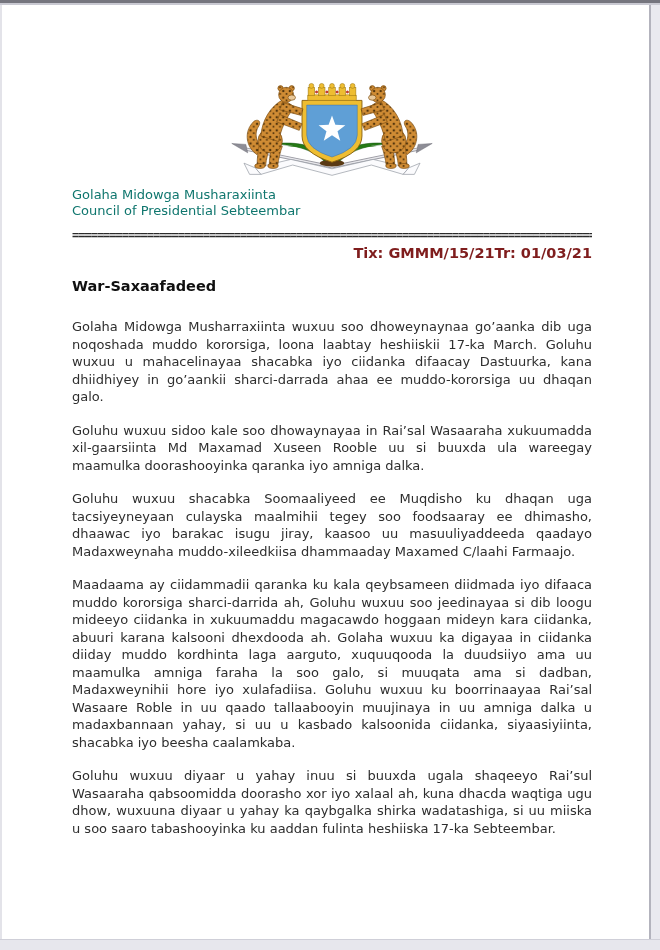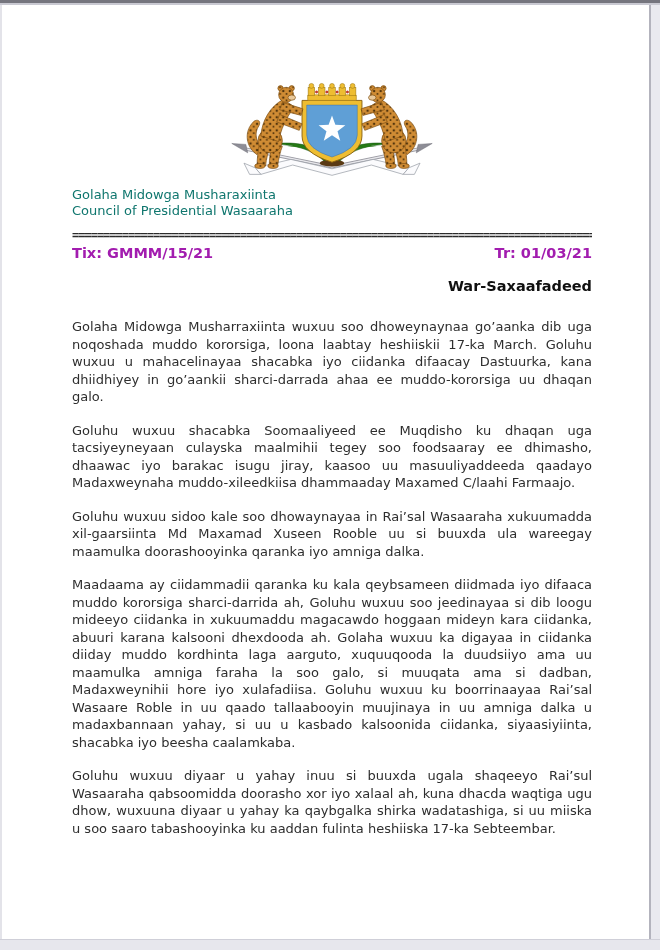--- a/index.html
+++ b/index.html
@@ -18,23 +18,23 @@
 
   .crest{display:block;width:206px;height:105px;margin:76px auto 6px auto;}
 
   .org-name{font-size:13px;line-height:16px;color:#0f766e;}
 
   .sep-line{
     margin-top:9px;height:14px;overflow:hidden;white-space:nowrap;
     font-family:"DejaVu Sans Mono", monospace;font-weight:bold;font-size:12px;
     letter-spacing:-1px;color:#2a2a2a;
   }
-  .ref-row{display:flex;justify-content:space-between;margin-top:3px;
-    font-weight:bold;font-size:14.5px;color:#a21caf;}
-  .doc-title{text-align:right;font-weight:bold;font-size:14.5px;color:#101010;
+  .ref-row{display:flex;justify-content:flex-end;margin-top:3px;
+    font-weight:bold;font-size:14.5px;color:#7f1d1d;}
+  .doc-title{text-align:left;font-weight:bold;font-size:14.5px;color:#101010;
     margin:17px 0 24px 0;}
   .body-text p{
     font-size:13px;line-height:17.5px;text-align:justify;color:#2e2e2e;
     margin:0 0 16px 0;
   }
 </style>
 </head>
 <body>
 
 <div class="edge-top-dark"></div>
@@ -124,32 +124,32 @@
       <circle cx="121" cy="10.5" r="2.6"></circle>
       <circle cx="132" cy="10.5" r="2.6"></circle>
       <circle cx="93.5" cy="17" r="1.6" fill="#c23b2e" stroke="none"></circle>
       <circle cx="104.5" cy="17" r="1.6" fill="#c23b2e" stroke="none"></circle>
       <circle cx="115.5" cy="17" r="1.6" fill="#c23b2e" stroke="none"></circle>
       <circle cx="126.5" cy="17" r="1.6" fill="#c23b2e" stroke="none"></circle>
     </g>
   </svg>
 
   <div class="org-name">Golaha Midowga Musharaxiinta</div>
-  <div class="org-name">Council of Presidential Wasaaraha</div>
+  <div class="org-name">Council of Presidential Sebteembar</div>
 
   <div class="sep-line">==============================================================================================================</div>
 
   <div class="ref-row">
     <span>Tix: GMMM/15/21</span>
     <span>Tr: 01/03/21</span>
   </div>
 
   <div class="doc-title">War-Saxaafadeed</div>
 
   <div class="body-text">
     <p>Golaha Midowga Musharraxiinta wuxuu soo dhoweynaynaa go’aanka dib uga noqoshada muddo kororsiga, loona laabtay heshiiskii 17-ka March. Goluhu wuxuu u mahacelinayaa shacabka iyo ciidanka difaacay Dastuurka, kana dhiidhiyey in go’aankii sharci-darrada ahaa ee muddo-kororsiga uu dhaqan galo.</p>
+    <p>Goluhu wuxuu sidoo kale soo dhowaynayaa in Rai’sal Wasaaraha xukuumadda xil-gaarsiinta Md Maxamad Xuseen Rooble uu si buuxda ula wareegay maamulka doorashooyinka qaranka iyo amniga dalka.</p>
     <p>Goluhu wuxuu shacabka Soomaaliyeed ee Muqdisho ku dhaqan uga tacsiyeyneyaan culayska maalmihii tegey soo foodsaaray ee dhimasho, dhaawac iyo barakac isugu jiray, kaasoo uu masuuliyaddeeda qaadayo Madaxweynaha muddo-xileedkiisa dhammaaday Maxamed C/laahi Farmaajo.</p>
-    <p>Goluhu wuxuu sidoo kale soo dhowaynayaa in Rai’sal Wasaaraha xukuumadda xil-gaarsiinta Md Maxamad Xuseen Rooble uu si buuxda ula wareegay maamulka doorashooyinka qaranka iyo amniga dalka.</p>
     <p>Maadaama ay ciidammadii qaranka ku kala qeybsameen diidmada iyo difaaca muddo kororsiga sharci-darrida ah, Goluhu wuxuu soo jeedinayaa si dib loogu mideeyo ciidanka in xukuumaddu magacawdo hoggaan mideyn kara ciidanka, abuuri karana kalsooni dhexdooda ah. Golaha wuxuu ka digayaa in ciidanka diiday muddo kordhinta laga aarguto, xuquuqooda la duudsiiyo ama uu maamulka amniga faraha la soo galo, si muuqata ama si dadban, Madaxweynihii hore iyo xulafadiisa. Goluhu wuxuu ku boorrinaayaa Rai’sal Wasaare Roble in uu qaado tallaabooyin muujinaya in uu amniga dalka u madaxbannaan yahay, si uu u kasbado kalsoonida ciidanka, siyaasiyiinta, shacabka iyo beesha caalamkaba.</p>
     <p>Goluhu wuxuu diyaar u yahay inuu si buuxda ugala shaqeeyo Rai’sul Wasaaraha qabsoomidda doorasho xor iyo xalaal ah, kuna dhacda waqtiga ugu dhow, wuxuuna diyaar u yahay ka qaybgalka shirka wadatashiga, si uu miiska u soo saaro tabashooyinka ku aaddan fulinta heshiiska 17-ka Sebteembar.</p>
   </div>
 
 </div>
 
 </body></html>

